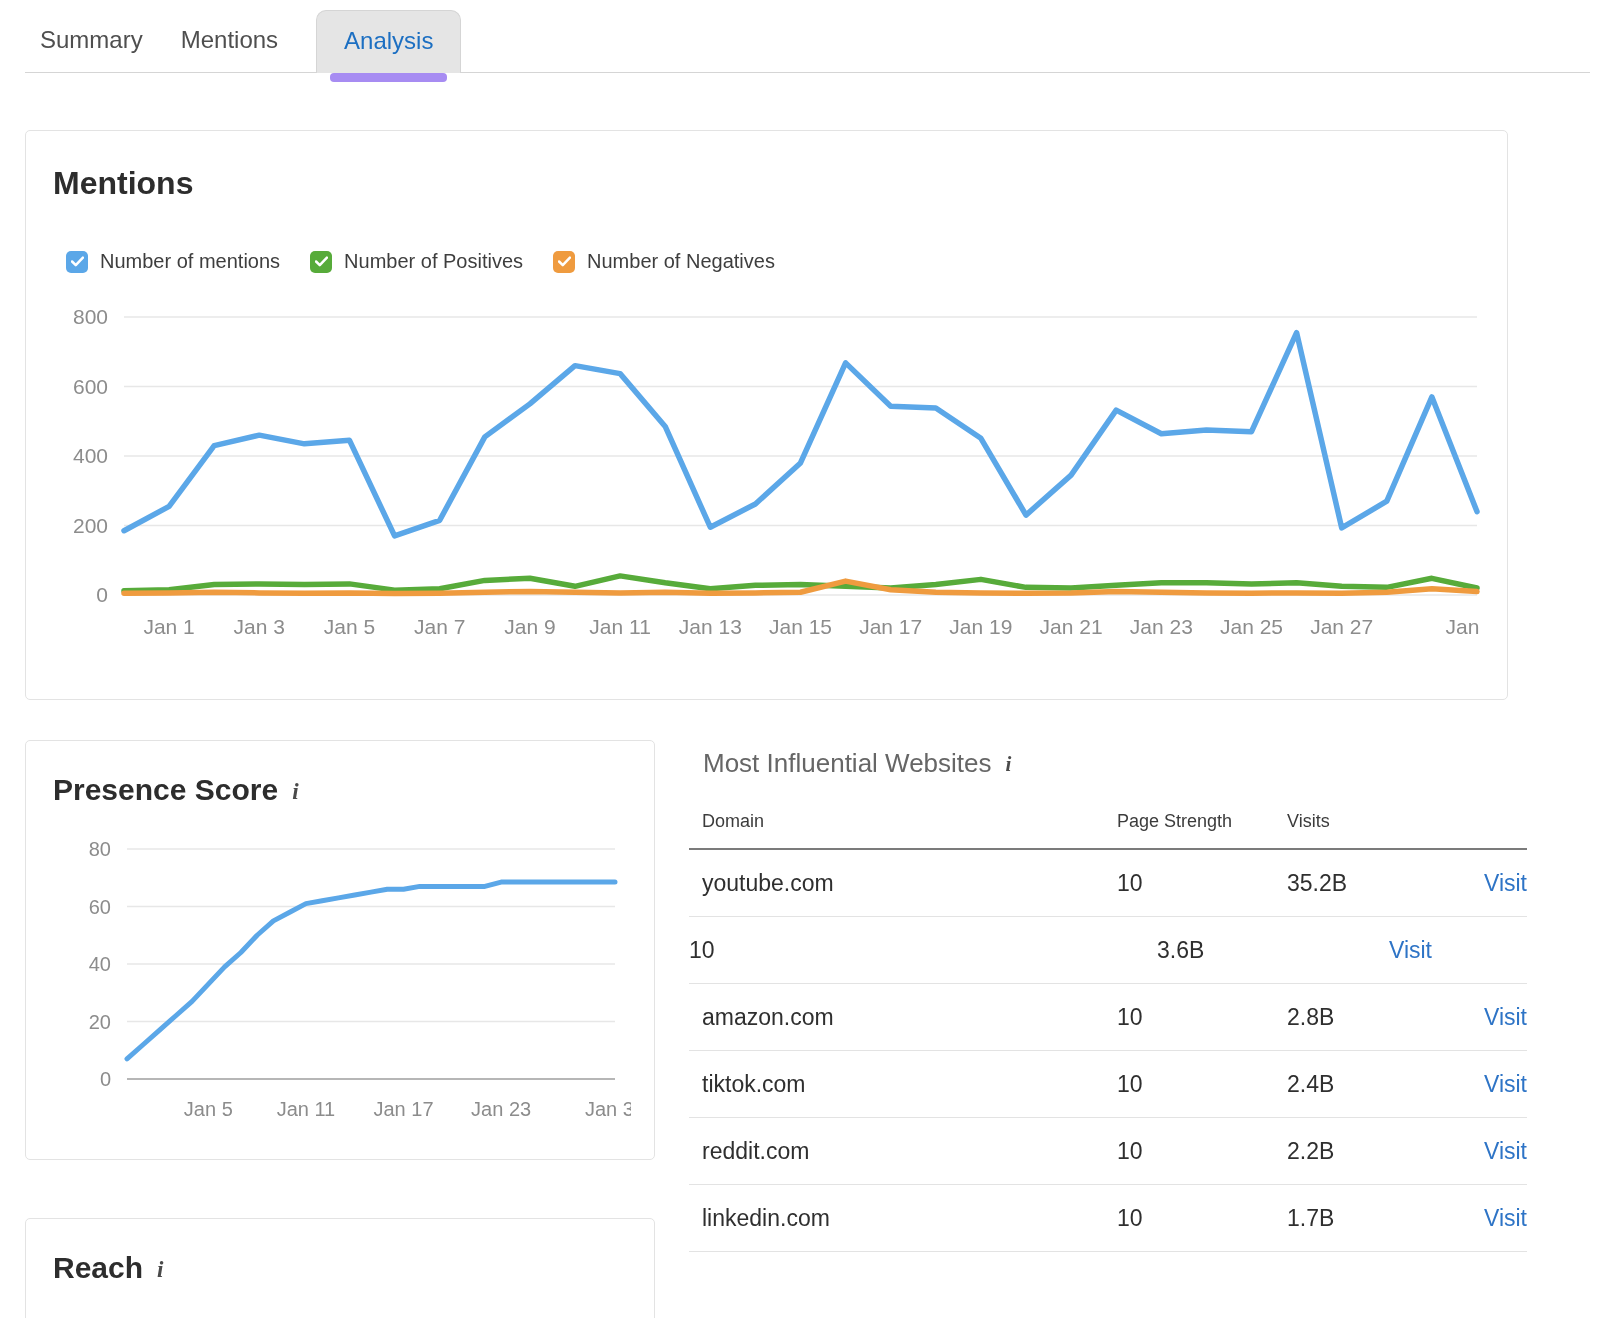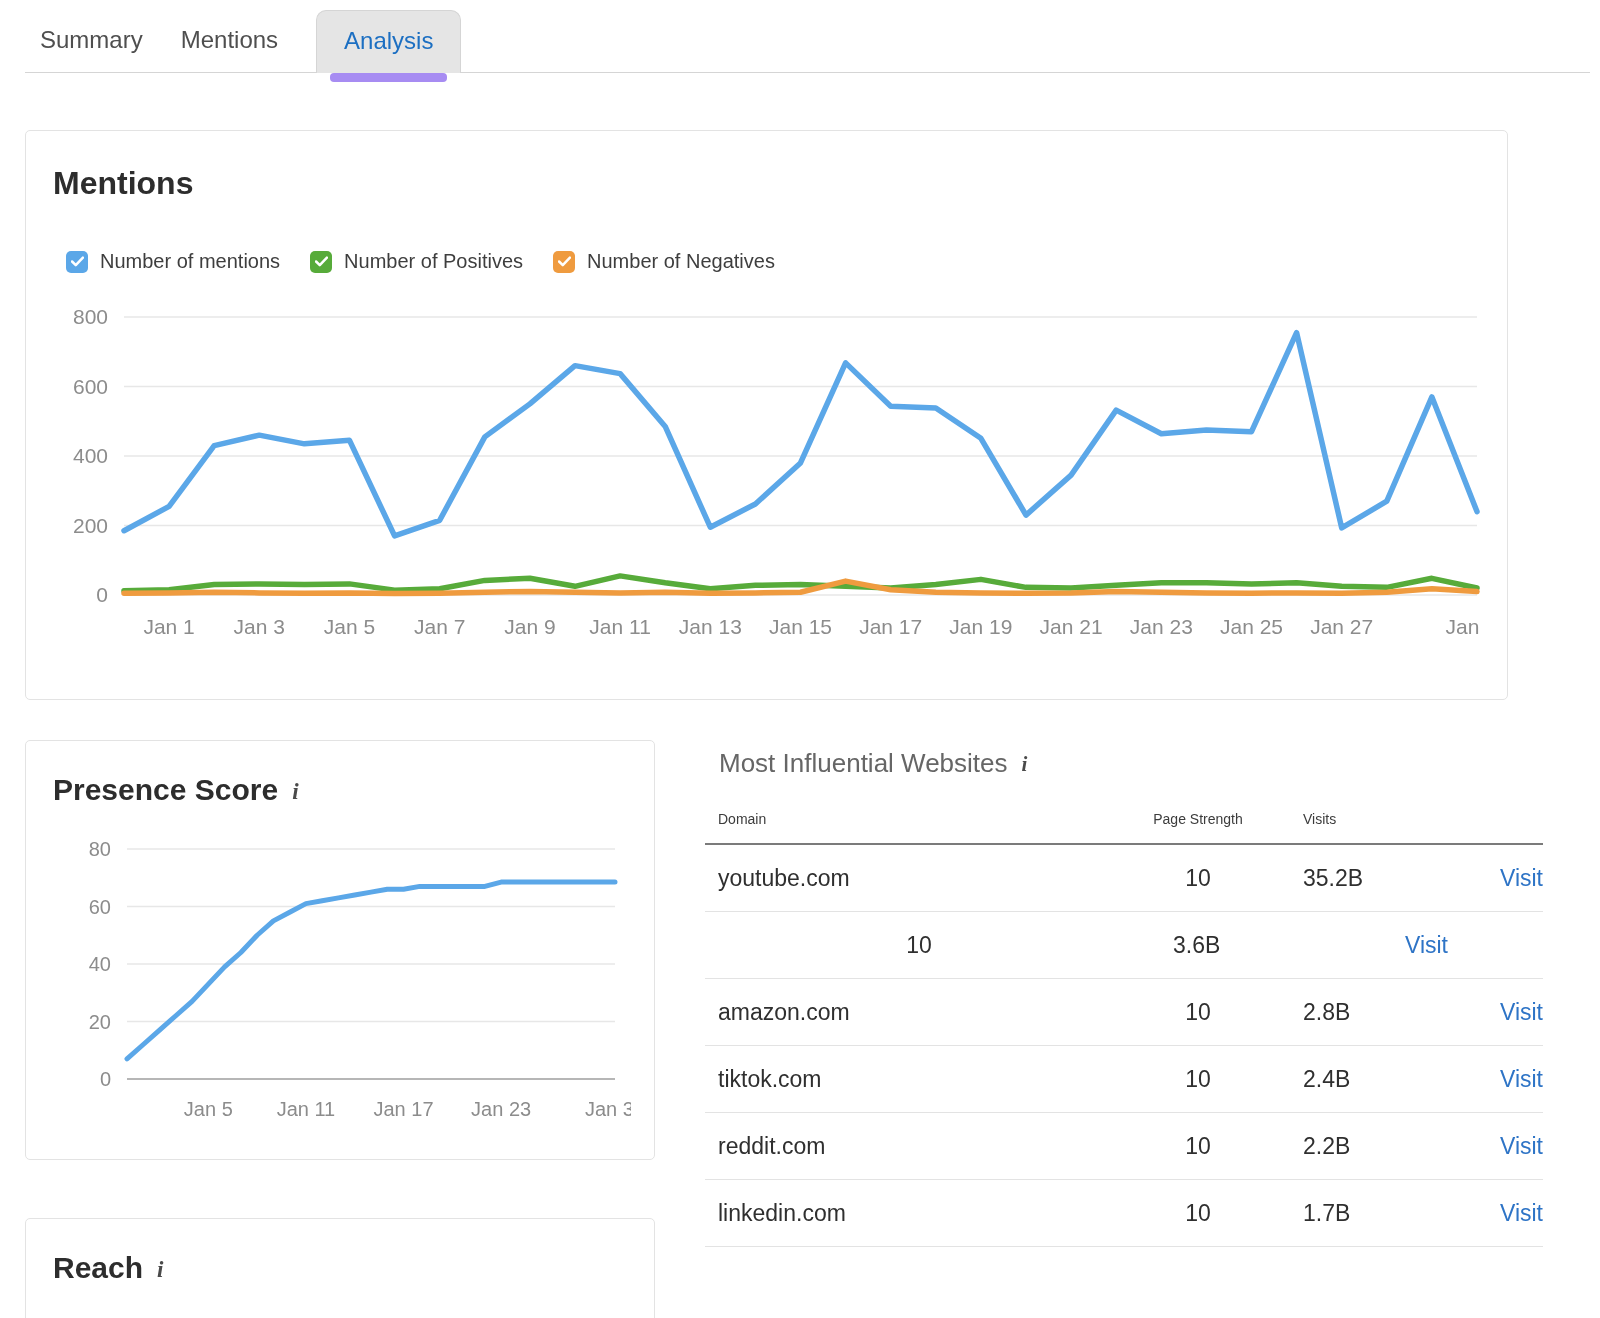--- a/index.html
+++ b/index.html
@@ -31,29 +31,29 @@
   .swatch svg{width:13px;height:11px;display:block;}
   .legend-label{margin-left:12px;font-size:20px;color:#3e3e3e;}
 
   
   svg.chart{display:block;}
   .mentions-chart{margin:26px 0 0 24px;}
   .presence-chart{margin:24px 0 0 25px;}
   svg text{font-family:"Liberation Sans",sans-serif;}
 
   
-  .websites{position:absolute;left:705px;top:740px;width:838px;}
+  .websites{position:absolute;left:689px;top:740px;width:838px;}
   .websites-title{font-size:26px;color:#666;font-weight:400;margin:8px 0 0 14px;display:flex;align-items:center;}
   .websites-title .info-icon{font-size:21px;top:1px;}
   .wtable{margin-top:32px;}
   .thead,.trow{display:grid;grid-template-columns:1fr 130px 185px 95px;align-items:center;}
-  .thead{padding-bottom:16px;border-bottom:2px solid #7b7b7b;color:#3c3c3c;font-size:14px;}
+  .thead{padding-bottom:16px;border-bottom:2px solid #7b7b7b;color:#3c3c3c;font-size:18px;}
   .trow{height:66px;border-bottom:1px solid #e3e3e3;font-size:23px;color:#2f2f2f;}
   .c-domain{padding-left:13px;}
-  .c-strength{text-align:center;}
+  .c-strength{text-align:left;}
   .c-visits{padding-left:40px;}
   .c-visit{text-align:right;}
   .visit-link{cursor:pointer;text-decoration:none;}
 </style>
 </head>
 <body>
 
 <div class="page">
 
   <nav class="tabbar">

